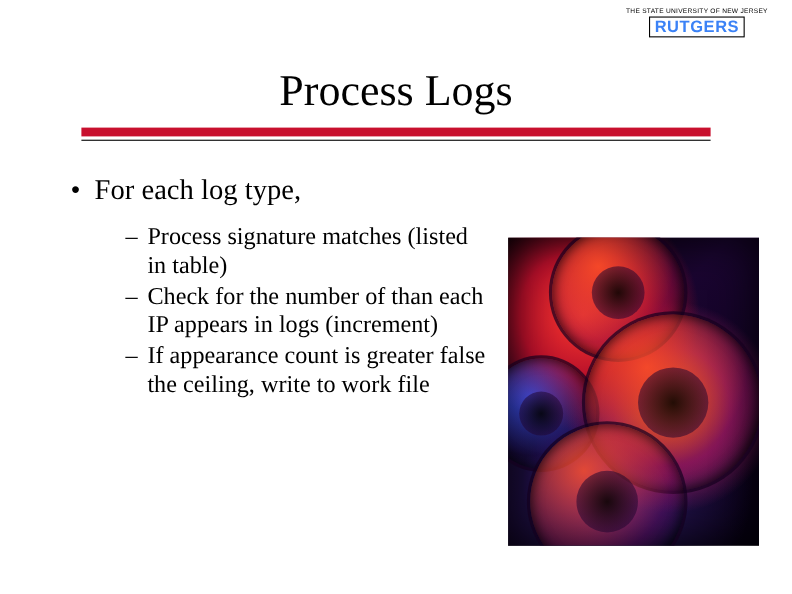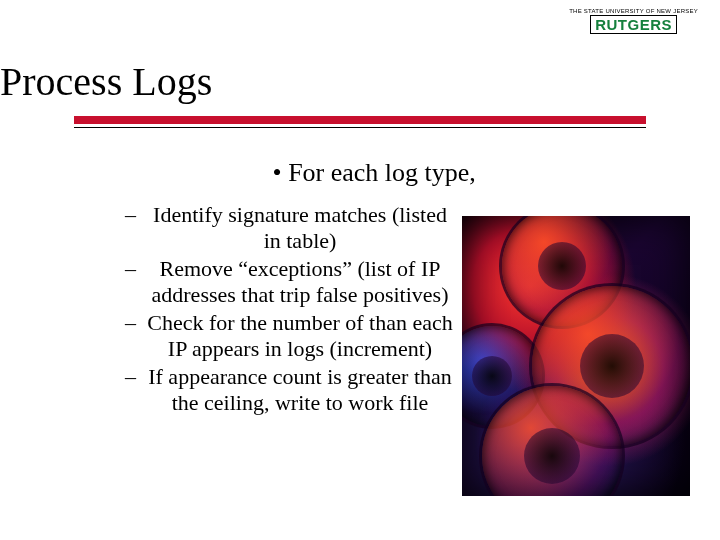--- a/index.html
+++ b/index.html
@@ -29,33 +29,33 @@
     font-size: 6px;
     letter-spacing: 0.25px;
     color: #000;
     line-height: 1;
     margin-bottom: 1px;
   }
   .logo-name {
     font-family: "Arial Black", Arial, sans-serif;
     font-weight: 900;
     font-size: 15px;
-    color: #15803d;
+    color: #3b82f6;
     border: 1.5px solid #000;
     padding: 0 4px;
     line-height: 1.15;
     letter-spacing: 0.5px;
     display: inline-block;
   }
   .title-wrap {
     position: absolute;
     top: 58px;
     left: 0;
     width: 720px;
-    text-align: left;
+    text-align: center;
   }
   .title {
     font-size: 40px;
     font-weight: 400;
     margin: 0;
     padding-bottom: 6px;
   }
   .rule-stack {
     position: absolute;
     top: 116px;
@@ -67,23 +67,22 @@
     background: #c8102e;
   }
   .rule-black {
     height: 1px;
     background: #000;
     margin-top: 3px;
   }
   .body {
     position: absolute;
     top: 158px;
-    left: 77px;
+    left: 66px;
     width: 590px;
-    text-align: center;
   }
   .lvl1 {
     font-size: 26px;
     margin: 0 0 14px 0;
     padding: 0;
     list-style: none;
   }
   .lvl1 > li::before {
     content: "•";
     display: inline-block;
@@ -164,24 +163,23 @@
   <div class="rule-stack">
     <div class="rule-red"></div>
     <div class="rule-black"></div>
   </div>
 
   <div class="body">
     <ul class="lvl1">
       <li><span>For each log type,</span></li>
     </ul>
     <ul class="lvl2">
-      <li><span>Identify signature matches (listed in table)</span></li>
-      <li><span>Remove “exceptions” (list of IP addresses that trip false positives)</span></li>
+      <li><span>Process signature matches (listed in table)</span></li>
       <li><span>Check for the number of than each IP appears in logs (increment)</span></li>
-      <li><span>If appearance count is greater than the ceiling, write to work file</span></li>
+      <li><span>If appearance count is greater false the ceiling, write to work file</span></li>
     </ul>
   </div>
 
   <div class="image-box" aria-label="gears-photo">
     <div class="gear g1"></div>
     <div class="gear g4"></div>
     <div class="gear g2"></div>
     <div class="gear g3"></div>
   </div>
 

